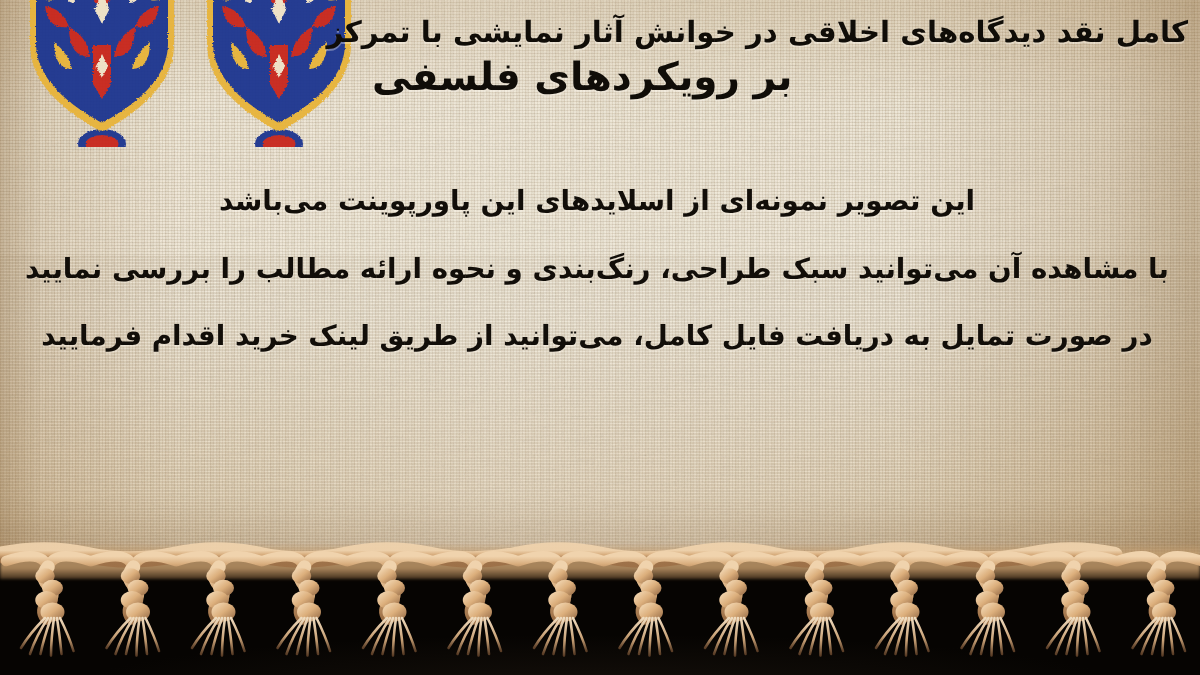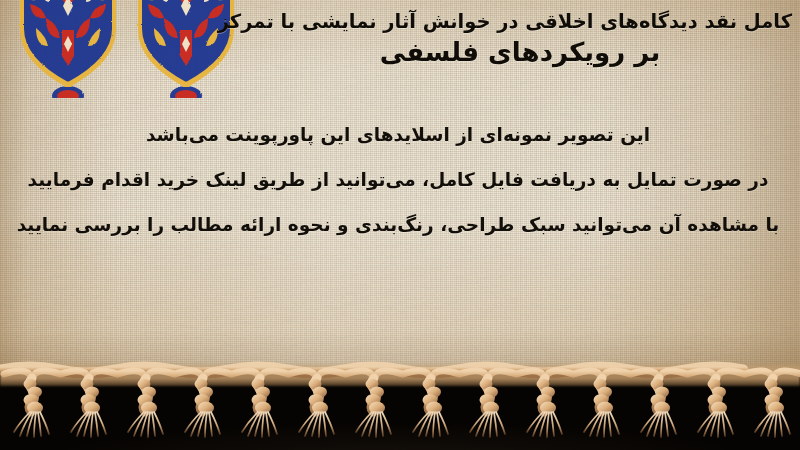--- a/index.html
+++ b/index.html
@@ -75,21 +75,21 @@
   }
   .motif.m1 { left: 16px; }
   .motif.m2 { left: 134px; }
 
   
   .title-block {
     position: absolute;
     top: 6px;
     right: 8px;
     left: 248px;
-    text-align: center;
+    text-align: left;
     z-index: 6;
   }
   .title-line {
     font-size: 19.5px;
     font-weight: bold;
     color: #100d08;
     line-height: 31px;
     letter-spacing: 0px;
     white-space: nowrap;
     text-shadow: 0 1px 0 rgba(255,250,240,0.35);
@@ -241,22 +241,22 @@
     </g>
   </svg>
 
   <div class="title-block">
     <div class="title-line l1">کامل نقد دیدگاه‌های اخلاقی در خوانش آثار نمایشی با تمرکز</div>
     <div class="title-line l2">بر رویکردهای فلسفی</div>
   </div>
 
   <div class="body-block">
     <div class="body-line">این تصویر نمونه‌ای از اسلایدهای این پاورپوینت می‌باشد</div>
+    <div class="body-line">با مشاهده آن می‌توانید سبک طراحی، رنگ‌بندی و نحوه ارائه مطالب را بررسی نمایید</div>
     <div class="body-line">در صورت تمایل به دریافت فایل کامل، می‌توانید از طریق لینک خرید اقدام فرمایید</div>
-    <div class="body-line">با مشاهده آن می‌توانید سبک طراحی، رنگ‌بندی و نحوه ارائه مطالب را بررسی نمایید</div>
   </div>
 
   <div class="dark-zone"></div>
   <div class="carpet-edge"></div>
 
   <svg class="fringe" viewBox="0 0 800 90">
     <defs>
       <linearGradient id="cord" x1="0" y1="0" x2="0" y2="1">
         <stop offset="0%" stop-color="#f0d3ad"></stop>
         <stop offset="45%" stop-color="#d9ae7e"></stop>

